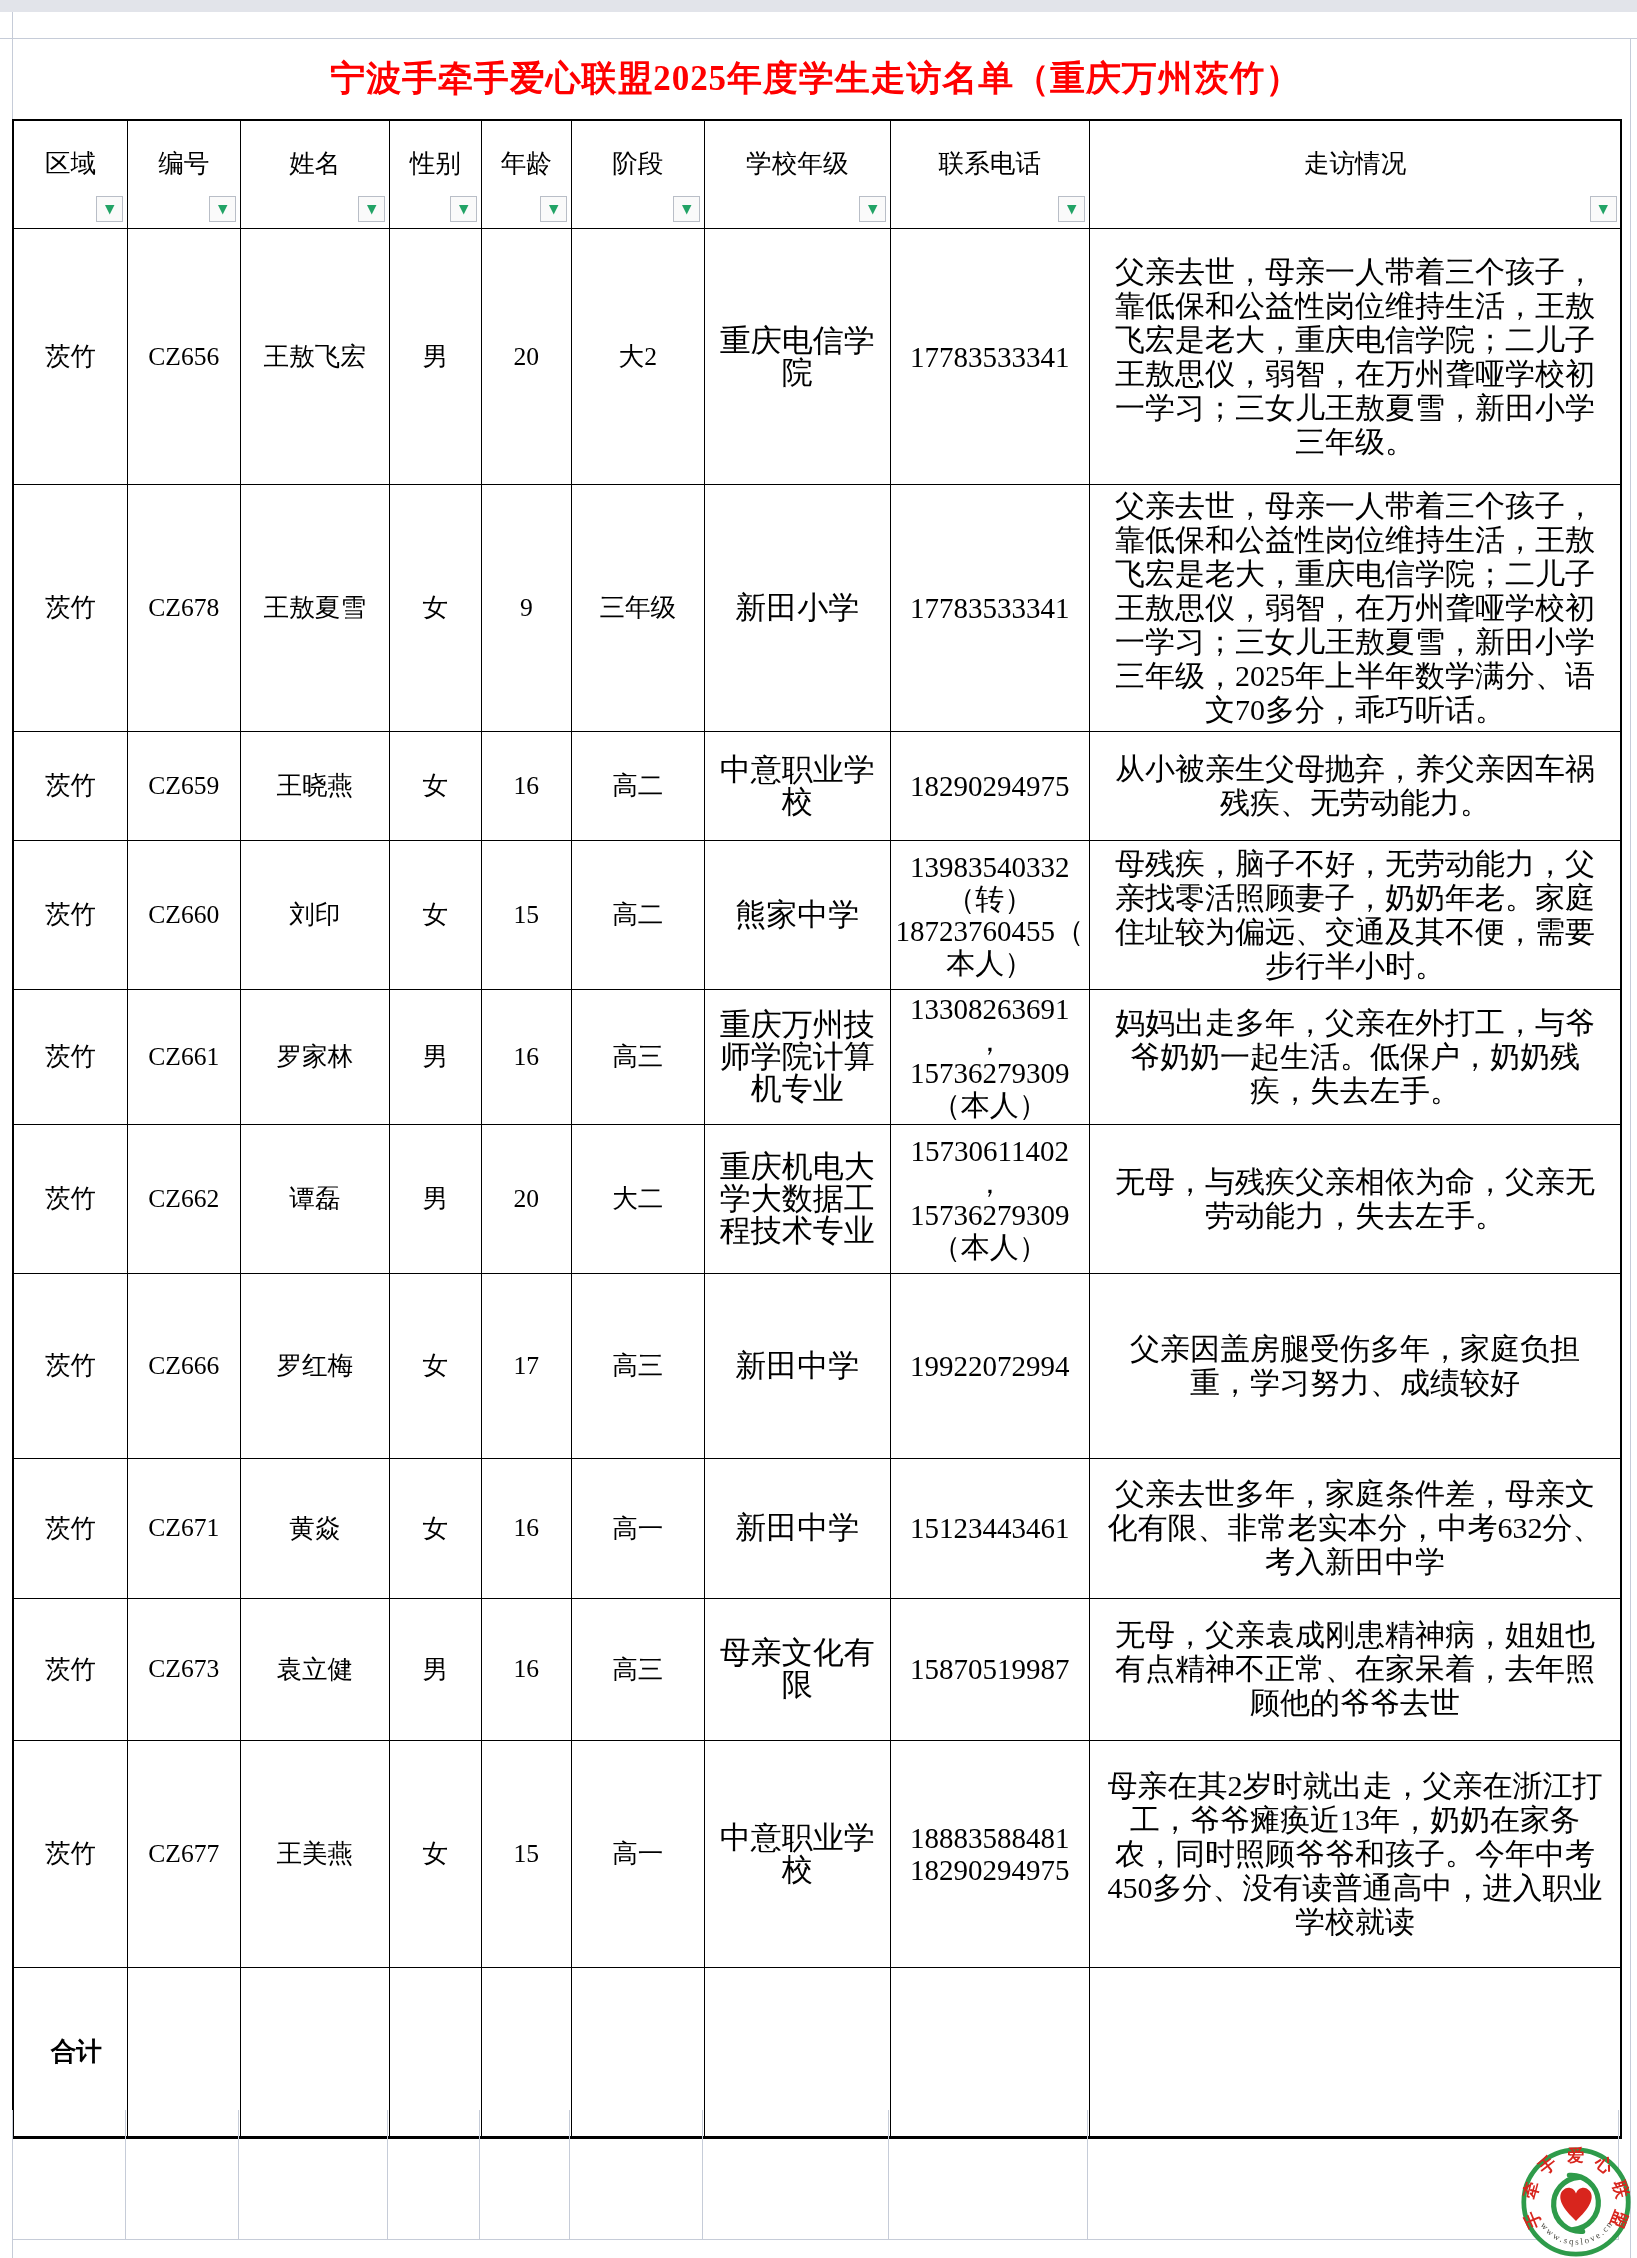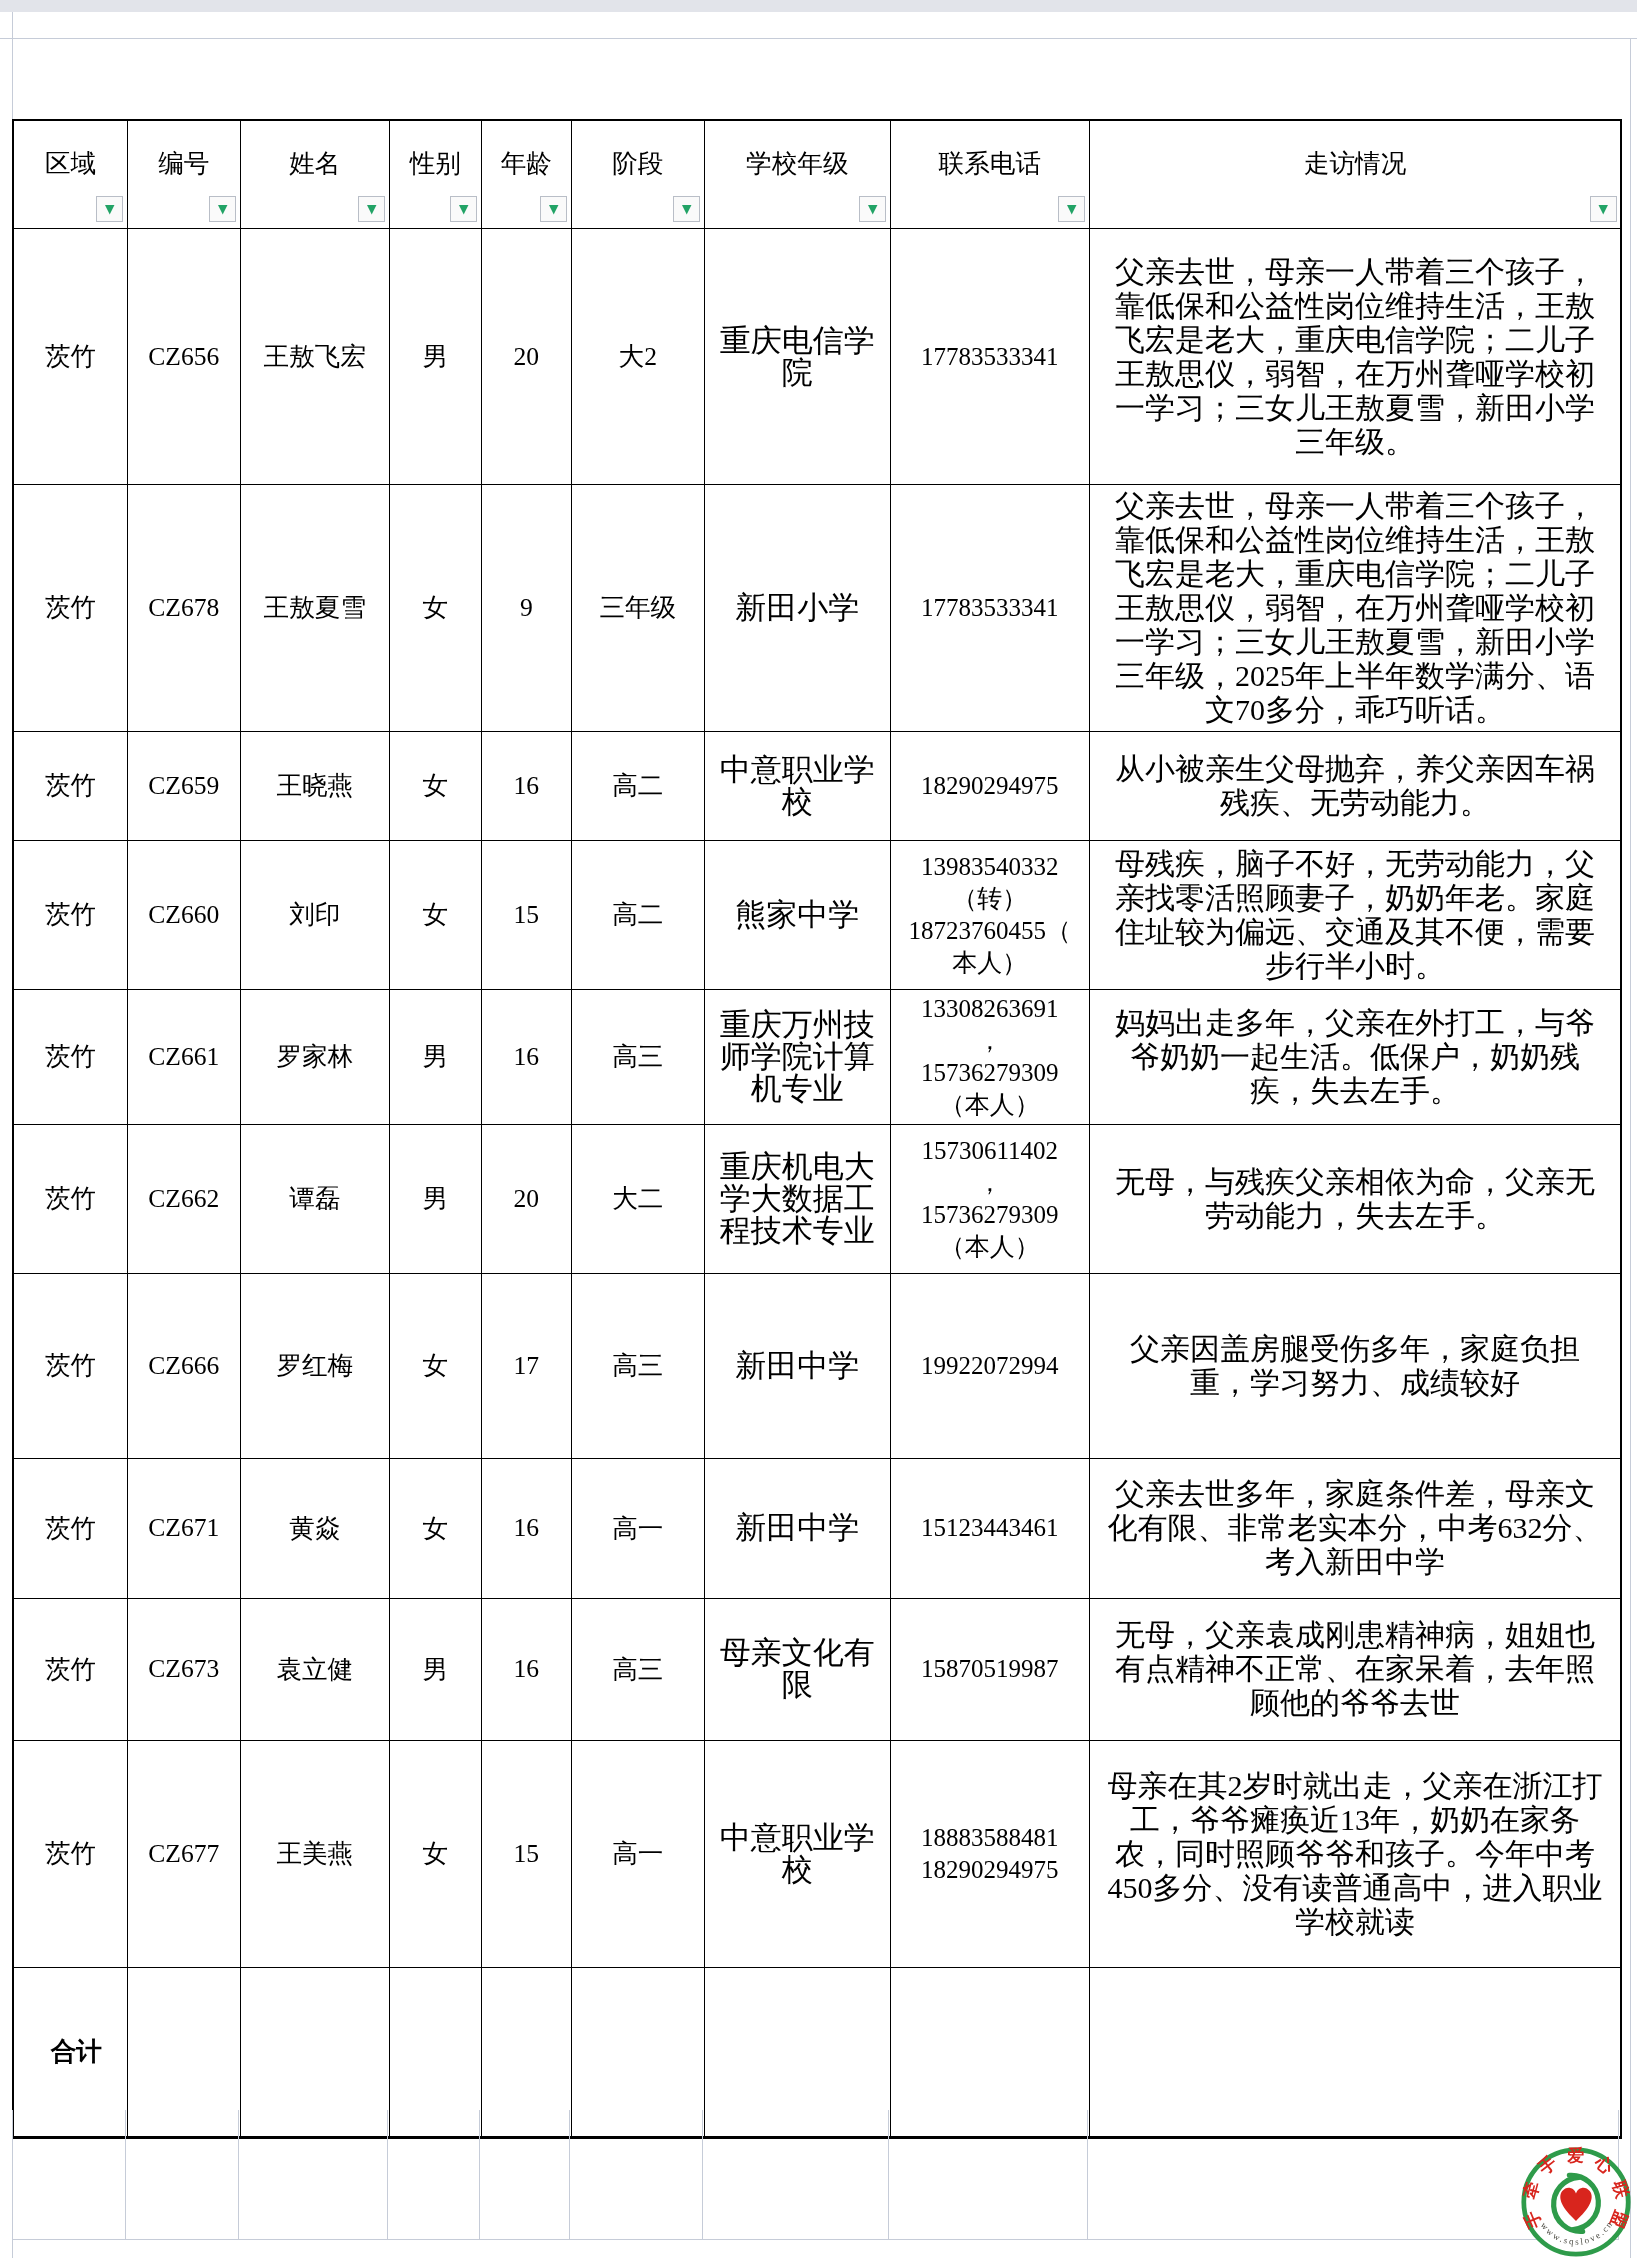--- a/index.html
+++ b/index.html
@@ -17,40 +17,41 @@
   .w6{width:133px}.w7{width:186px}.w8{width:199px}.w9{width:532px}
   th,td{border:1.9px solid #000;font-weight:normal;font-size:25.6px;text-align:center;
         vertical-align:middle;padding:0;overflow:hidden;}
   th{height:84px;position:relative;padding-bottom:23px;font-size:25.6px;}
   th .th-label{display:inline-block;}
   .filter-btn{position:absolute;right:3.8px;bottom:5.7px;width:24.6px;height:24px;background:#fafafa;
               border:0.9px solid #b9bec7;display:flex;align-items:center;justify-content:center;
               font-size:12.3px;color:#22a366;line-height:1;cursor:pointer;
               font-family:"DejaVu Sans","Liberation Sans",sans-serif;}
   td.c-visit{font-size:30px;line-height:34px;padding:3.8px 11.4px;white-space:pre-line;}
-  td.c-phone{font-size:25px;line-height:32px;white-space:pre-line;padding:0 1.9px;}
+  td.c-phone{font-size:29px;line-height:32px;white-space:pre-line;padding:0 1.9px;}
   td.c-school{font-size:31px;line-height:32px;padding:0 5px;}
   .total-row{height:170px;}
   .total-row td{border-bottom:3.8px solid #000;}
   .total-row td:first-child{text-align:center;padding-left:11.4px;font-weight:bold;}
   .phantom{position:absolute;left:12.3px;top:2110px;width:1607px;height:130px;display:flex;}
   .phantom .pcell{box-sizing:border-box;height:130px;border-right:0.9px solid #c6ccd8;
                   border-bottom:0.9px solid #c6ccd8;}
   .phantom .pcell:first-child{border-left:0.9px solid #c6ccd8;}
   .logo{position:absolute;left:1520px;top:2146px;}
 </style>
 </head>
 <body>
 
 <div class="canvas">
   <div class="top-strip"></div>
   <div class="gl-h"></div>
   <div class="gl-v-left"></div>
   <div class="gl-v-right"></div>
 
+  <div class="title">宁波手牵手爱心联盟2025年度学生走访名单（重庆万州茨竹）</div>
 
   <table class="sheet">
     <colgroup>
       <col class="w1">
         <col class="w2">
         <col class="w3">
         <col class="w4">
         <col class="w5">
       <col class="w6">
         <col class="w7">

